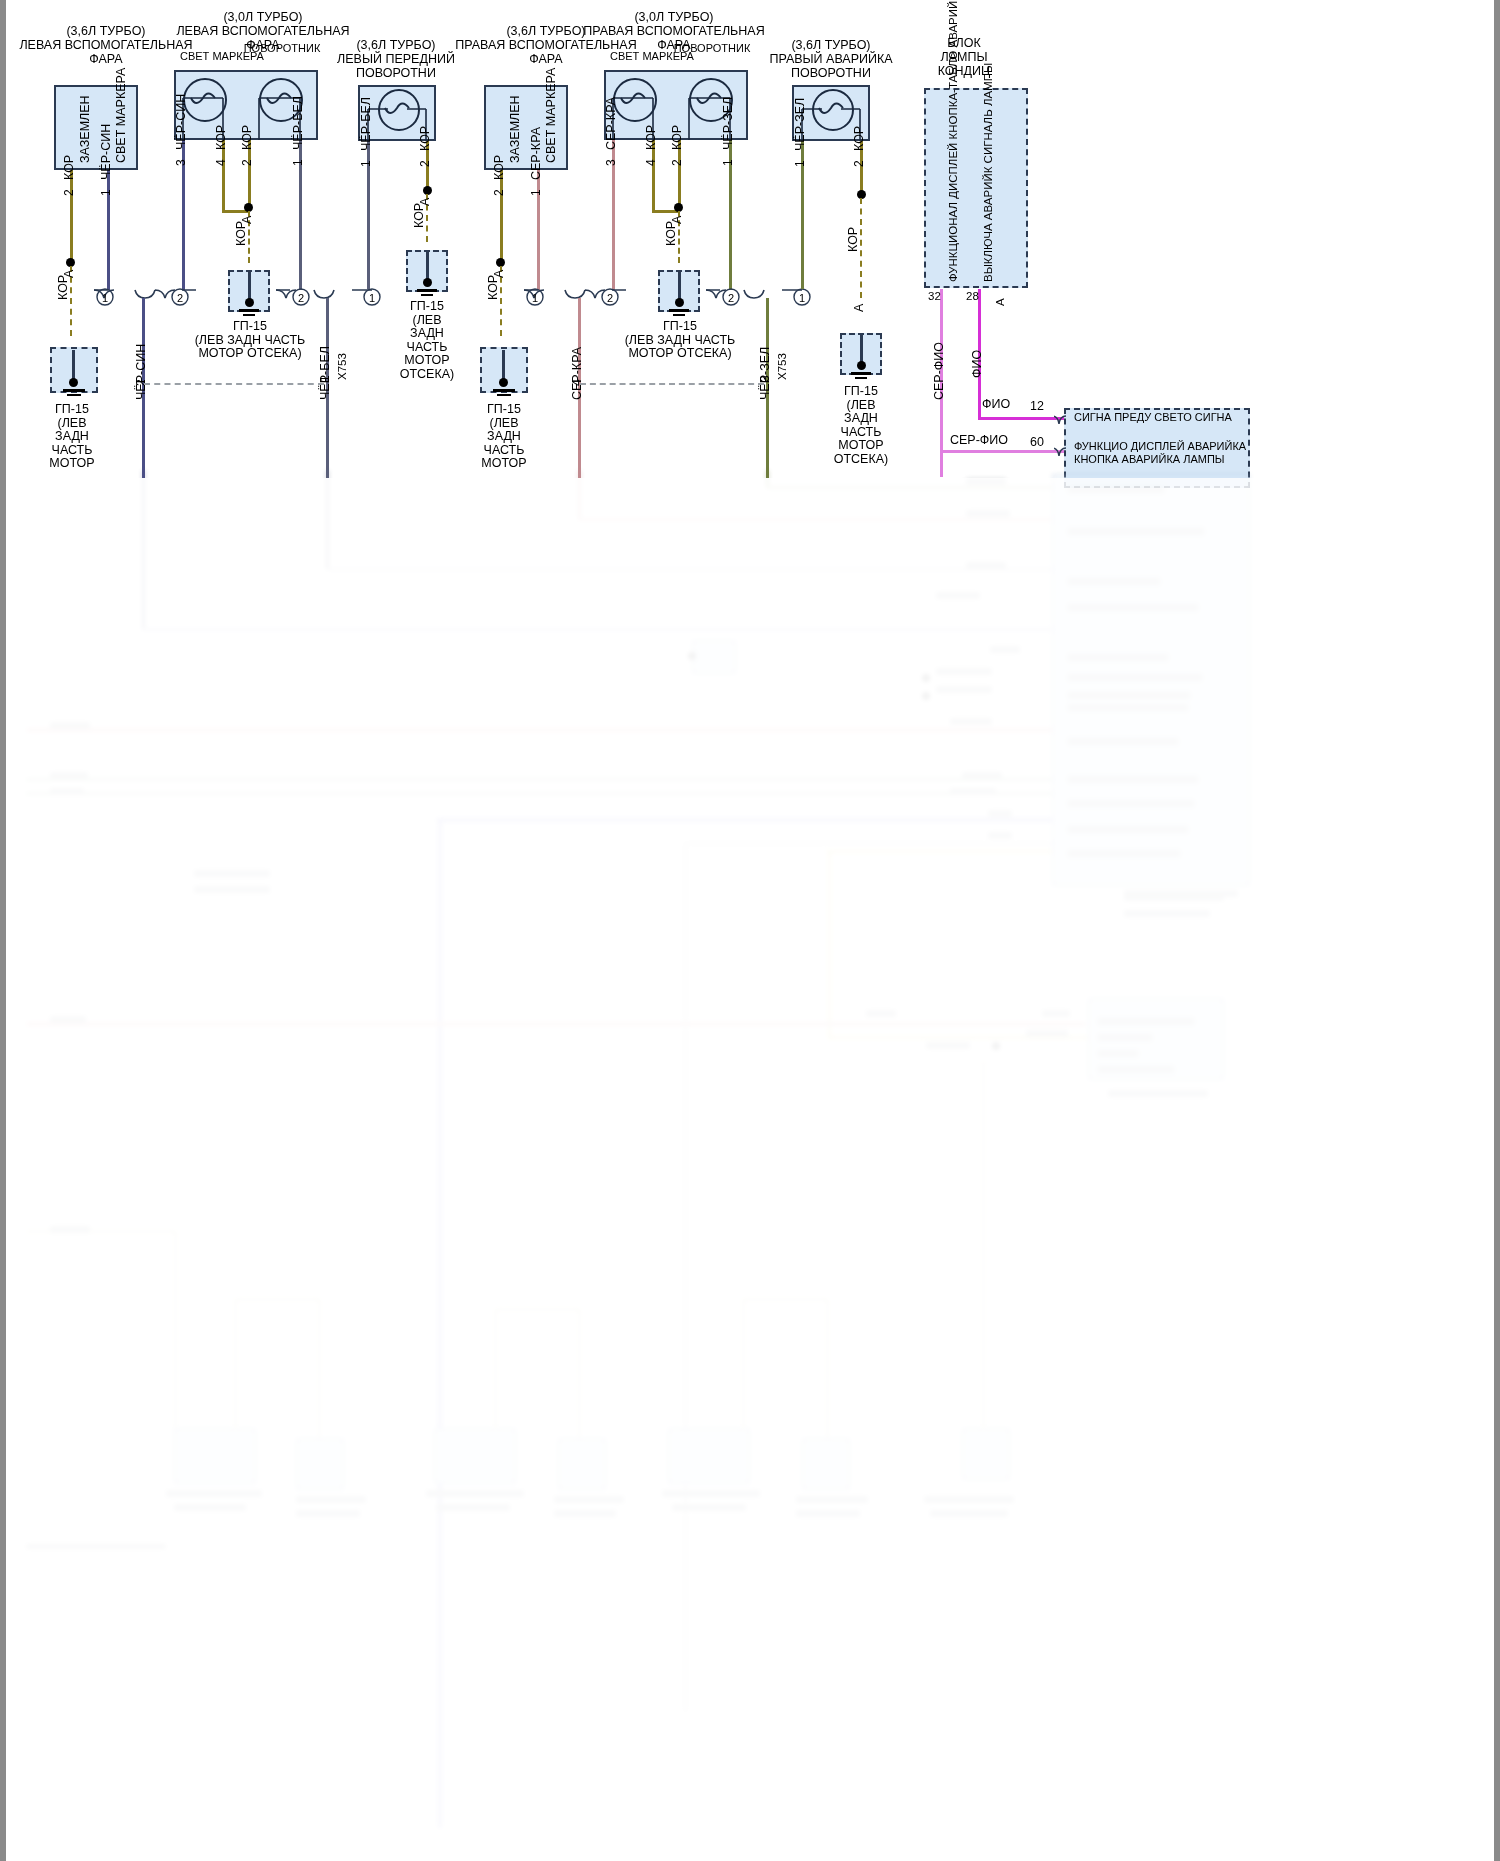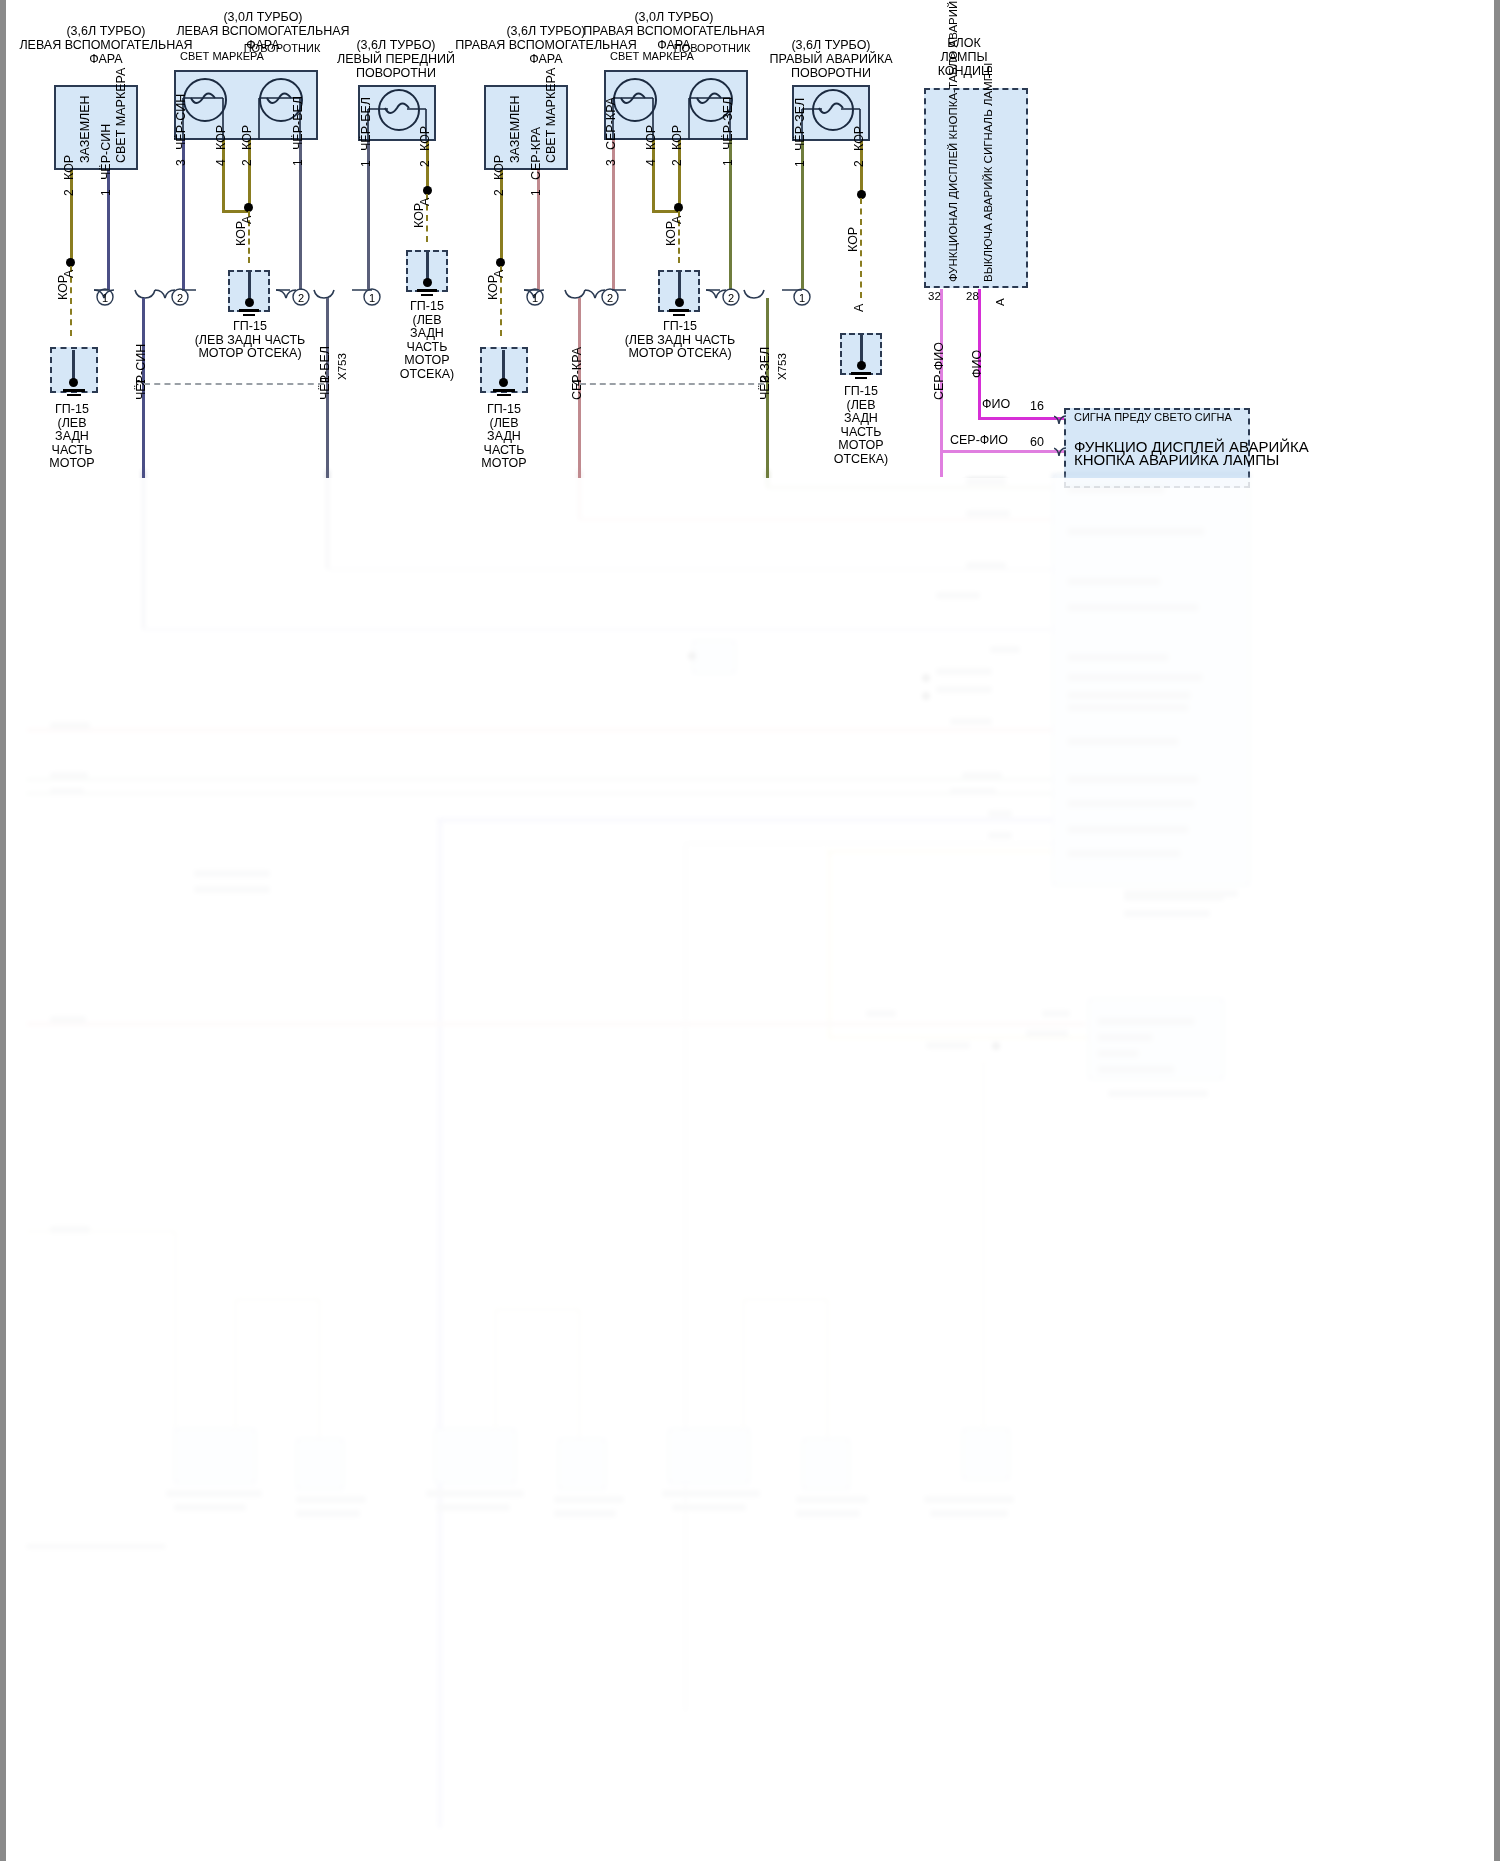--- a/index.html
+++ b/index.html
@@ -375,29 +375,29 @@
 <div class="wire" style="left:934px;top:289px;height:188px;background:#e07fe0;"></div>
 <div class="hlabel" style="left:922px;top:290px;font-size:11.5px;">32</div>
 <div class="vlabel" style="left:926px;top:400px;">СЕР-ФИО</div>
 
 <div class="wire" style="left:972px;top:289px;height:130px;background:#d62fd6;"></div>
 <div class="hlabel" style="left:960px;top:290px;font-size:11.5px;">28</div>
 <div class="vlabel" style="left:964px;top:378px;">ФИО</div>
 <div class="vlabel" style="left:988px;top:306px;font-size:11.5px;">A</div>
 <div class="wireh" style="left:972px;top:417px;width:86px;background:#d62fd6;height:3px;"></div>
 <div class="hlabel" style="left:976px;top:397px;">ФИО</div>
-<div class="hlabel" style="left:1024px;top:399px;">16</div>
+<div class="hlabel" style="left:1024px;top:399px;">12</div>
 
 <div class="wireh" style="left:934px;top:450px;width:124px;background:#e07fe0;height:3px;"></div>
 <div class="hlabel" style="left:944px;top:433px;">СЕР-ФИО</div>
 <div class="hlabel" style="left:1024px;top:435px;">60</div>
 
 <div class="comp dashed" style="left:1058px;top:408px;width:186px;height:80px;"></div>
 <div class="hlabel" style="left:1068px;top:411px;font-size:11px;">СИГНА ПРЕДУ СВЕТО СИГНА</div>
-<div class="hlabel" style="left:1068px;top:440px;font-size:15px;line-height:13px;">
+<div class="hlabel" style="left:1068px;top:440px;font-size:11px;line-height:13px;">
   <div>ФУНКЦИО ДИСПЛЕЙ АВАРИЙКА</div>
   <div>КНОПКА АВАРИЙКА ЛАМПЫ</div>
 </div>
 <svg style="position:absolute;left:1048px;top:408px;width:16px;height:80px;" viewBox="0 0 16 80">
   <path d="M12 2 q-6 0 -7 8 q-1 -8 -7 -8" fill="none" stroke="#2b3a52" stroke-width="1.5" transform="translate(0,6)"></path>
   <path d="M12 2 q-6 0 -7 8 q-1 -8 -7 -8" fill="none" stroke="#2b3a52" stroke-width="1.5" transform="translate(0,38)"></path>
 </svg>
 
 <div class="ghost" style="left:0;top:470px;width:1500px;height:1391px;">
 

